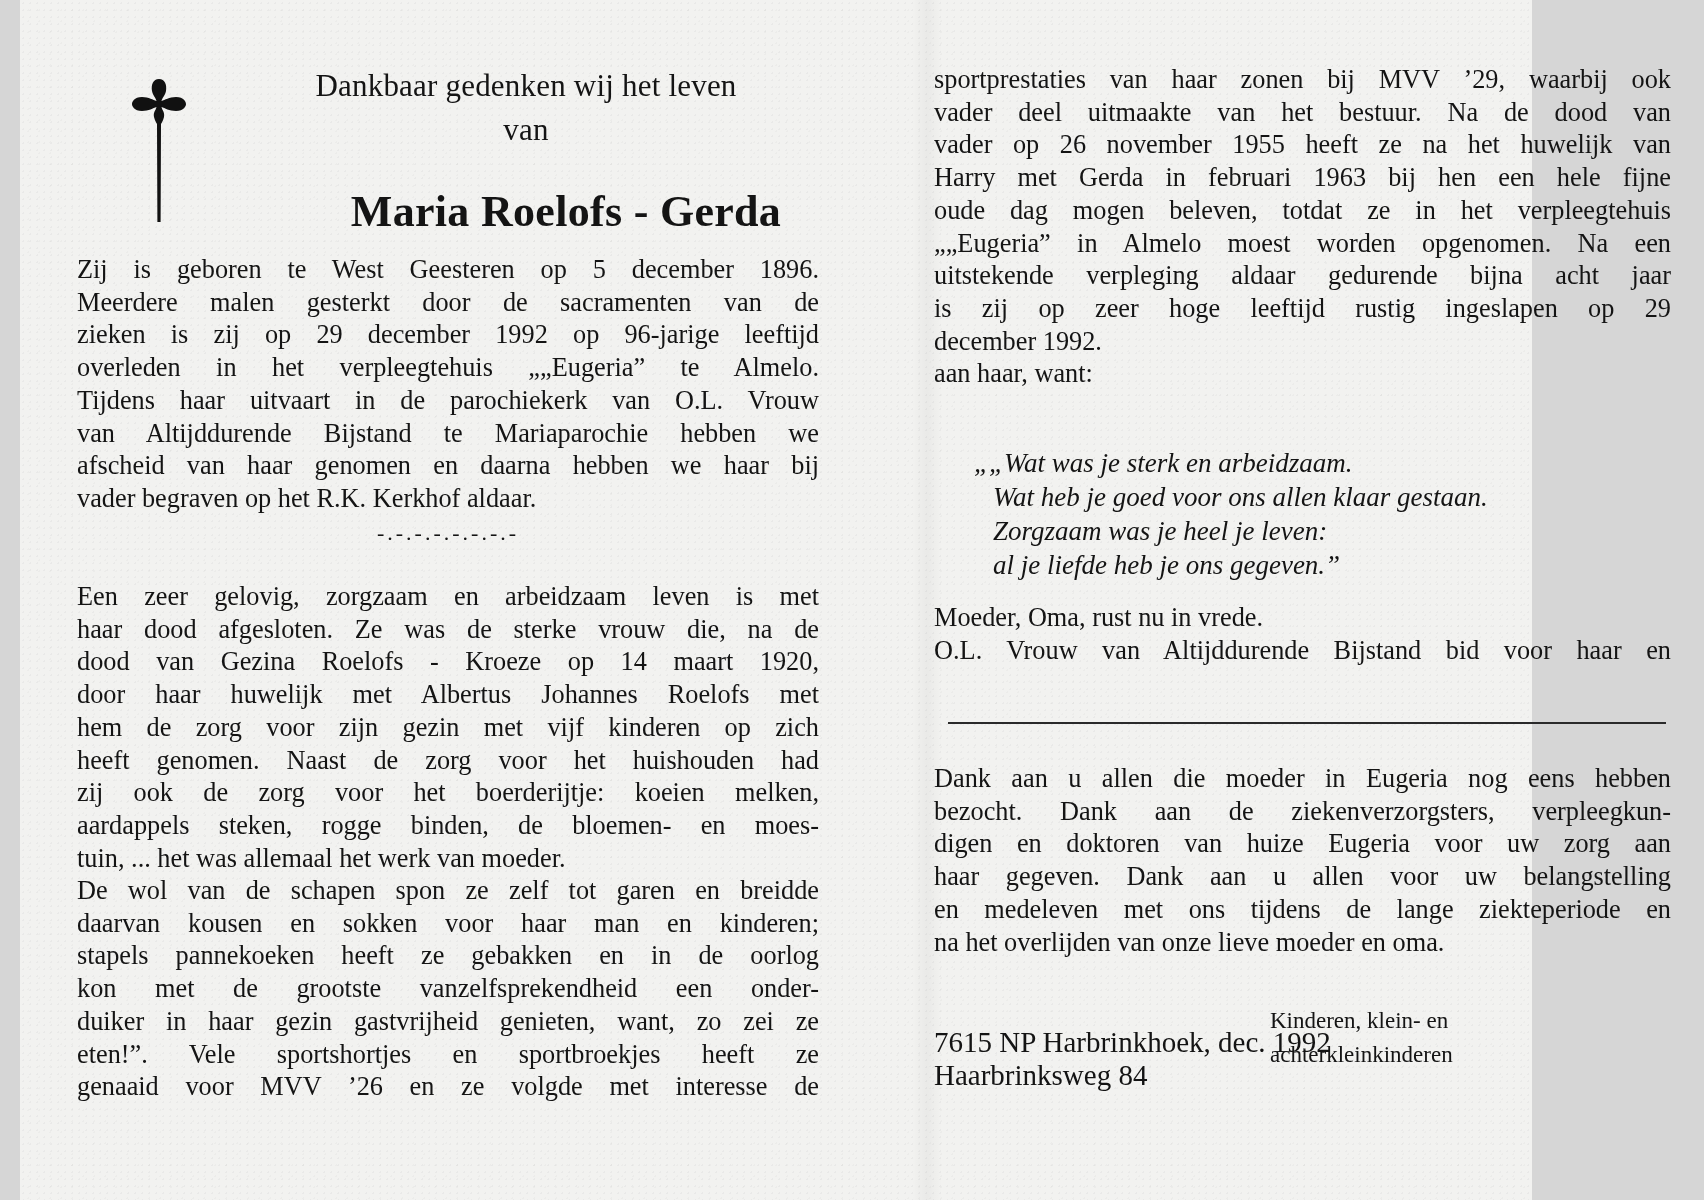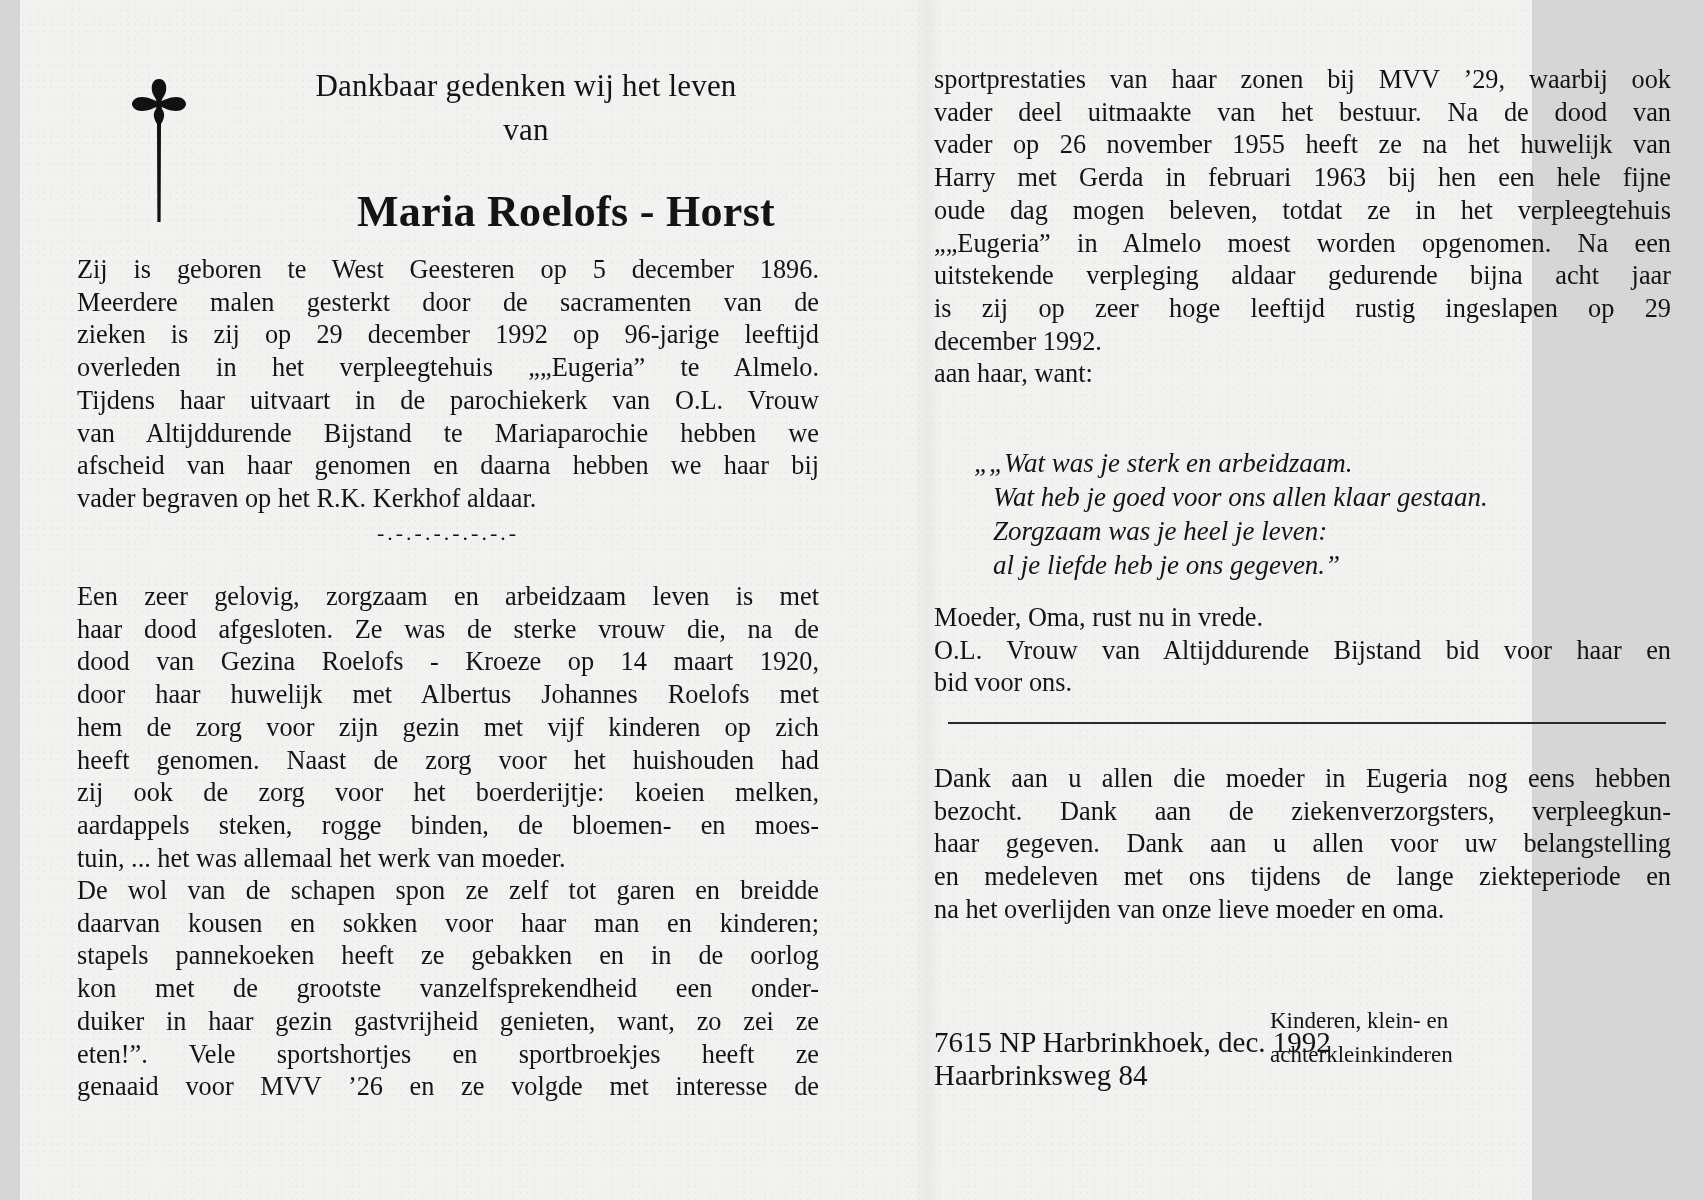--- a/index.html
+++ b/index.html
@@ -81,21 +81,21 @@
 <div class="card">
   <div class="fold"></div>
 
   <div class="panel left">
     <svg class="cross" viewBox="0 0 60 148">
       <path fill="#111" d="M30 3 C36 3 38 9 37 15 C36 20 33 22 32.5 25 C36 24 40 21 47 21 C55 21 57 26 57 28 C57 30 55 35 47 35 C40 35 36 32 32.5 31 C33 34 36 36 35 41 C34 45 33 46 32 48 L31.6 146 L28.4 146 L28 48 C27 46 26 45 25 41 C24 36 27 34 27.5 31 C24 32 20 35 13 35 C5 35 3 30 3 28 C3 26 5 21 13 21 C20 21 24 24 27.5 25 C27 22 24 20 23 15 C22 9 24 3 30 3 Z"></path>
     </svg>
 
     <div class="heading l1">Dankbaar gedenken wij het leven</div>
     <div class="heading l2">van</div>
-    <div class="name">Maria Roelofs - Horst</div>
+    <div class="name">Maria Roelofs - Gerda</div>
 
     <div class="para" style="top:254px">
       <span class="ln">Zij is geboren te West Geesteren op 5 december 1896.</span>
       <span class="ln">Meerdere malen gesterkt door de sacramenten van de</span>
       <span class="ln">zieken is zij op 29 december 1992 op 96-jarige leeftijd</span>
       <span class="ln">overleden in het verpleegtehuis „„Eugeria” te Almelo.</span>
       <span class="ln">Tijdens haar uitvaart in de parochiekerk van O.L. Vrouw</span>
       <span class="ln">van Altijddurende Bijstand te Mariaparochie hebben we</span>
       <span class="ln">afscheid van haar genomen en daarna hebben we haar bij</span>
       <span class="ln last">vader begraven op het R.K. Kerkhof aldaar.</span>
@@ -146,28 +146,28 @@
     <div class="poem">
       <span class="ln">„„Wat was je sterk en arbeidzaam.</span>
       <span class="ln indent">Wat heb je goed voor ons allen klaar gestaan.</span>
       <span class="ln indent">Zorgzaam was je heel je leven:</span>
       <span class="ln indent">al je liefde heb je ons gegeven.”</span>
     </div>
 
     <div class="para" style="top:602px; width:737px">
       <span class="ln last">Moeder, Oma, rust nu in vrede.</span>
       <span class="ln">O.L. Vrouw van Altijddurende Bijstand bid voor haar en</span>
-      <span class="ln last">bid voor ons.</span>
     </div>
 
     <div class="rule"></div>
 
     <div class="para" style="top:763px; width:737px">
       <span class="ln">Dank aan u allen die moeder in Eugeria nog eens hebben</span>
       <span class="ln">bezocht. Dank aan de ziekenverzorgsters, verpleegkun-</span>
+      <span class="ln">digen en doktoren van huize Eugeria voor uw zorg aan</span>
       <span class="ln">haar gegeven. Dank aan u allen voor uw belangstelling</span>
       <span class="ln">en medeleven met ons tijdens de lange ziekteperiode en</span>
       <span class="ln last">na het overlijden van onze lieve moeder en oma.</span>
     </div>
 
     <div class="sign">
       <span class="ln">Kinderen, klein- en</span>
       <span class="ln">achterkleinkinderen</span>
     </div>
 

